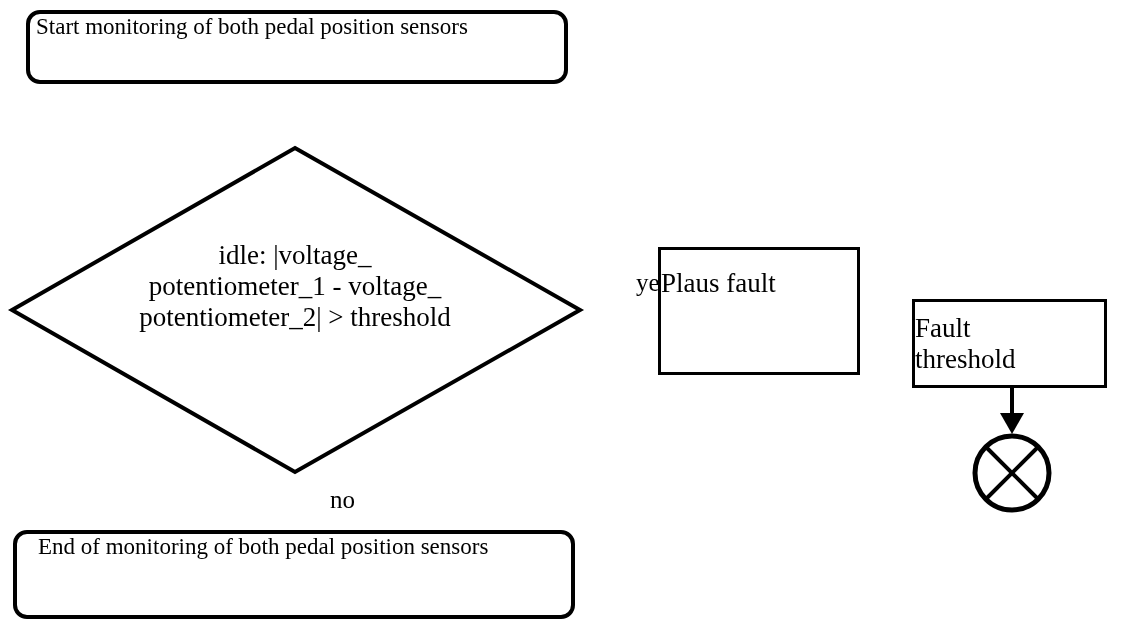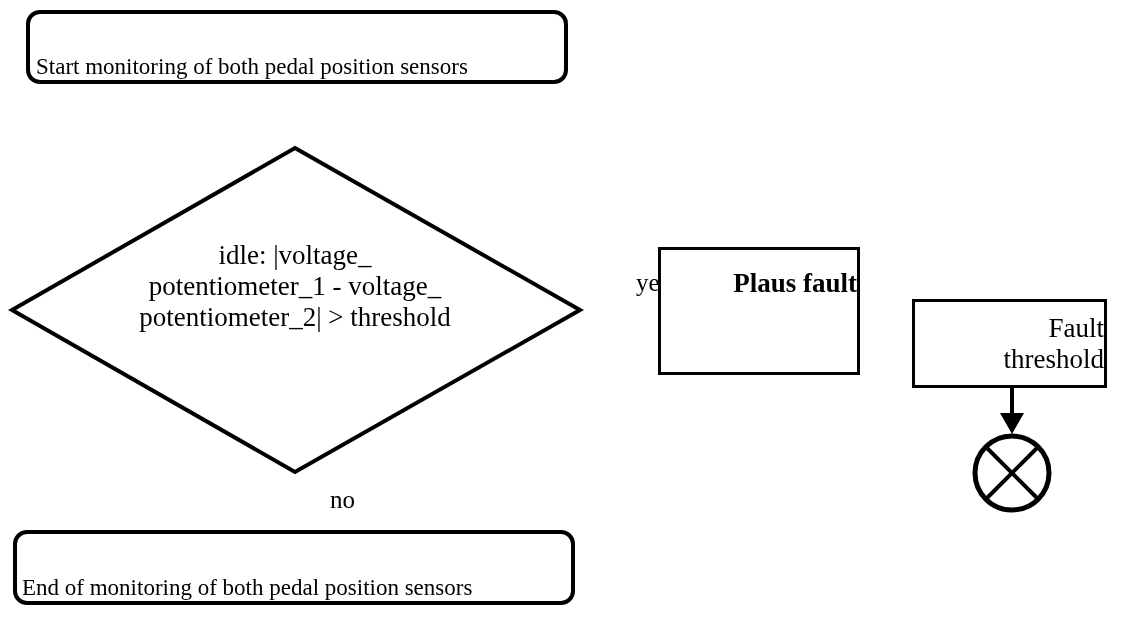--- a/index.html
+++ b/index.html
@@ -19,42 +19,41 @@
   .layer {
     position: absolute;
     left: 0;
     top: 0;
   }
   .node {
     position: absolute;
     box-sizing: border-box;
     background: #ffffff;
     display: flex;
-    align-items: flex-end;
+    align-items: flex-start;
   }
   .node.rounded {
     border: 4px solid #000000;
     border-radius: 14px;
     font-size: 23px;
     padding-left: 6px;
   }
   .node.rect {
     border: 3px solid #000000;
     flex-direction: column;
     font-size: 27px;
     line-height: 31px;
     text-align: center;
   }
   #start-node  { left: 26px;  top: 10px;  width: 542px; height: 74px; }
-  #end-node    { left: 13px;  top: 530px; width: 562px; height: 75px; padding-left: 5px; }
+  #end-node    { left: 13px;  top: 530px; width: 562px; height: 89px; padding-left: 21px; }
   #plaus-fault-node {
     left: 658px; top: 247px; width: 202px; height: 128px;
     justify-content: flex-start;
     padding-top: 18px;
-    font-weight: bold;
   }
   #fault-processing-node {
     left: 912px; top: 266px; width: 195px; height: 89px;
     justify-content: center;
     margin-top: 33px;
   }
   .decision-text {
     position: absolute;
     left: 95px;
     top: 240px;

